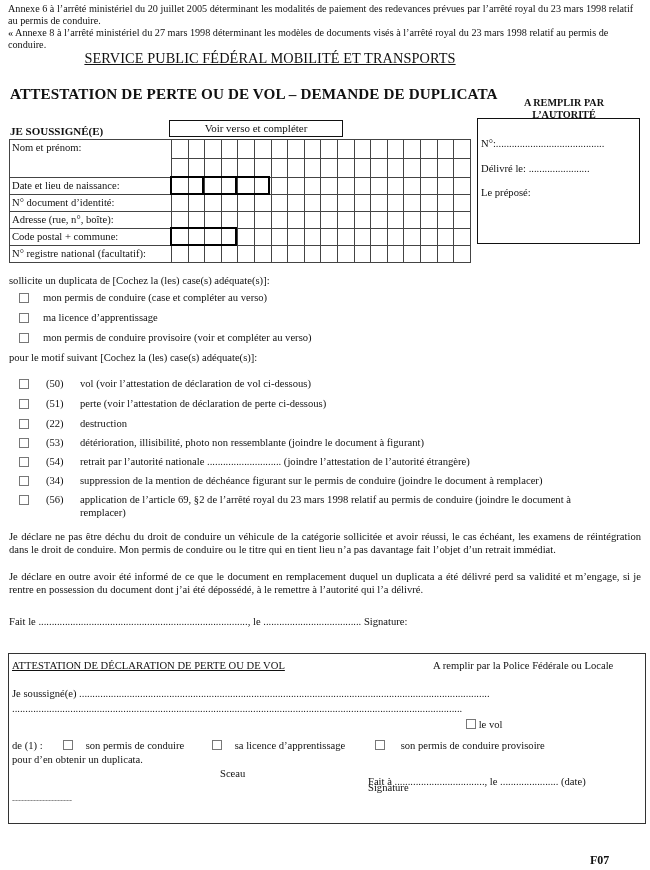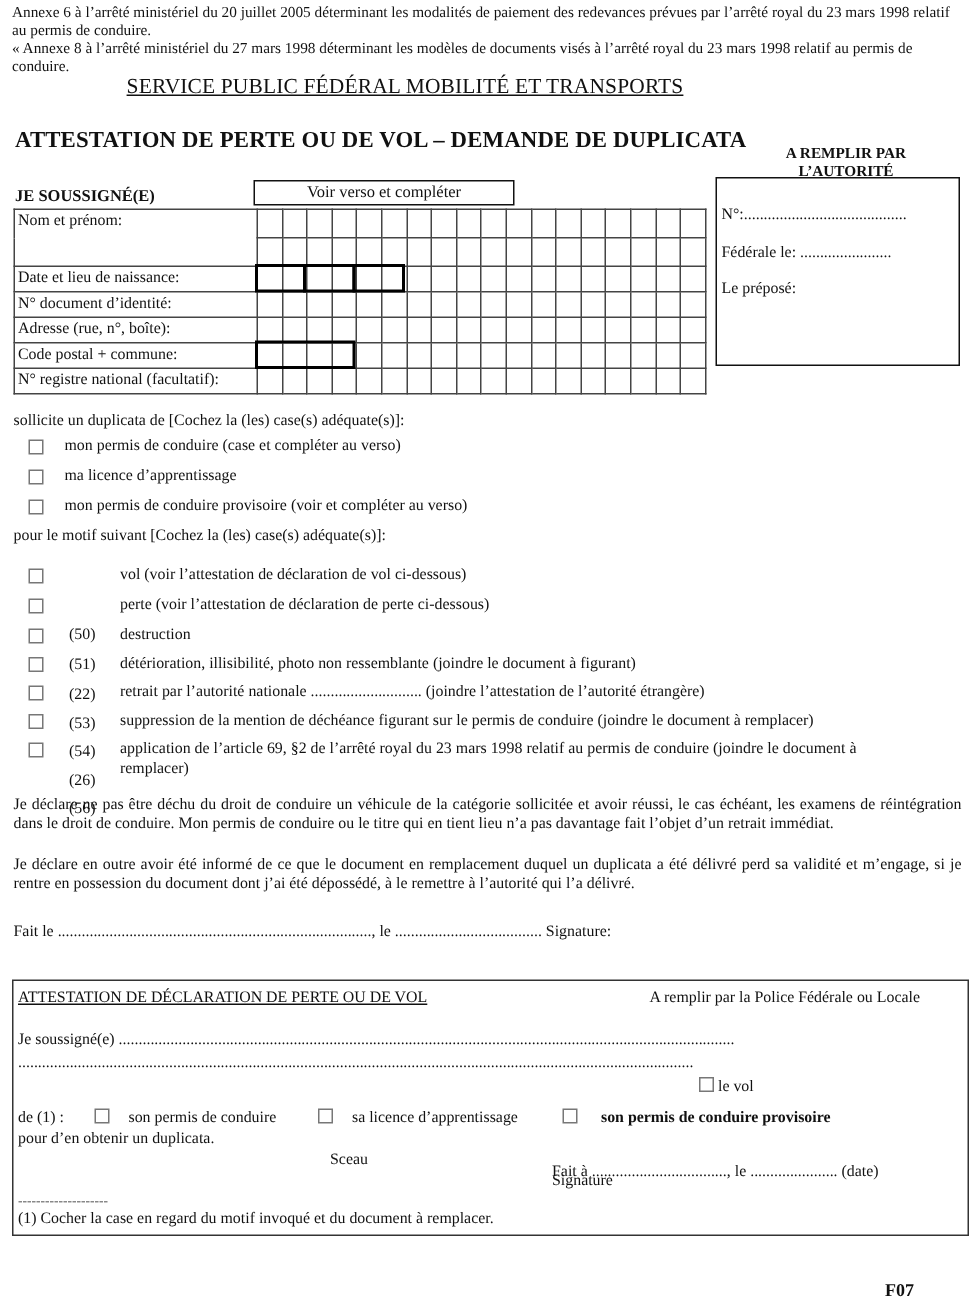--- a/index.html
+++ b/index.html
@@ -26,21 +26,21 @@
     .grid td.cell { width: 15.6px; }
     .thick { position: absolute; border: 2px solid #000; box-sizing: border-box; }
 
     .cb {
       display: inline-block; width: 8px; height: 8px; border: 1px solid #777;
       vertical-align: -1px; background: #fff;
     }
     .row { position: absolute; font-size: 10.6px; white-space: nowrap; line-height: 13px; }
     .row .cb { position: absolute; left: 0; top: 2px; }
     .row .lbl { position: absolute; left: 24px; top: 0; }
-    .row .code { position: absolute; left: 27px; top: 0; margin-top: 40px; }
+    .row .code { position: absolute; left: 27px; top: 0; }
     .row .desc { position: absolute; left: 61px; top: 0; }
 
     .para { left: 9px; width: 632px; white-space: normal; font-size: 10.6px; line-height: 13.3px; text-align: justify; }
 
     .police-box { position: absolute; left: 8px; top: 653px; width: 636px; height: 169px; border: 1px solid #333; }
     .police-box .pt { position: absolute; white-space: nowrap; font-size: 10.6px; line-height: 13px; }
     .police-title { text-decoration: underline; }
     .f07 { left: 590px; top: 853px; font-size: 12px; font-weight: bold; }
   </style>
 </head>
@@ -51,21 +51,21 @@
 <div class="abs service">SERVICE PUBLIC FÉDÉRAL MOBILITÉ ET TRANSPORTS</div>
 
 <div class="abs main-title">ATTESTATION DE PERTE OU DE VOL – DEMANDE DE DUPLICATA</div>
 
 <div class="abs autorite-head">
   <div>A REMPLIR PAR</div>
   <div>L’AUTORITÉ</div>
 </div>
 <div class="abs autorite-box">
   <div class="line" style="top:19px;">N°:.........................................</div>
-  <div class="line" style="top:44px;">Fédérale le: .......................</div>
+  <div class="line" style="top:44px;">Délivré le: .......................</div>
   <div class="line" style="top:68px;">Le préposé:</div>
 </div>
 
 <div class="abs je-souss">JE SOUSSIGNÉ(E)</div>
 <div class="abs voir-box">Voir verso et compléter</div>
 
 <table class="grid">
   <tbody id="grid-body">
       <tr>
         <td class="label" rowspan="2">Nom et prénom:</td>
@@ -256,21 +256,21 @@
   <span class="code">(53)</span>
   <span class="desc">détérioration, illisibilité, photo non ressemblante (joindre le document à figurant)</span>
 </div>
 <div class="row" style="left:19px; top:455px;">
   <span class="cb"></span>
   <span class="code">(54)</span>
   <span class="desc">retrait par l’autorité nationale ............................ (joindre l’attestation de l’autorité étrangère)</span>
 </div>
 <div class="row" style="left:19px; top:474px;">
   <span class="cb"></span>
-  <span class="code">(26)</span>
+  <span class="code">(34)</span>
   <span class="desc">suppression de la mention de déchéance figurant sur le permis de conduire (joindre le document à remplacer)</span>
 </div>
 <div class="row" style="left:19px; top:493px;">
   <span class="cb"></span>
   <span class="code">(56)</span>
   <span class="desc">application de l’article 69, §2  de l’arrêté royal du 23 mars 1998 relatif au permis de conduire (joindre le document à</span>
   <span class="desc" style="top:13px;">remplacer)</span>
 </div>
 
 <div class="abs para" style="top:530px;">Je déclare ne pas être déchu du droit de conduire un véhicule de la catégorie sollicitée et avoir réussi, le cas échéant, les examens de réintégration dans le droit de conduire. Mon permis de conduire ou le titre qui en tient lieu n’a pas davantage fait l’objet d’un retrait immédiat.</div>
@@ -291,23 +291,22 @@
   <div class="pt" style="left:54px; top:85px;">
     <span class="cb"></span>
     <span style="margin-left:10px;">son permis de conduire</span>
   </div>
   <div class="pt" style="left:203px; top:85px;">
     <span class="cb"></span>
     <span style="margin-left:10px;">sa licence d’apprentissage</span>
   </div>
   <div class="pt" style="left:366px; top:85px;">
     <span class="cb"></span>
-    <span style="margin-left:13px;font-weight:bold;">son permis de conduire provisoire</span>
+    <span style="margin-left:13px;">son permis de conduire provisoire</span>
   </div>
   <div class="pt" style="left:3px; top:99px;">pour d’en obtenir un duplicata.</div>
   <div class="pt" style="left:211px; top:113px;">Sceau</div>
   <div class="pt" style="left:359px; top:121px;">Fait à .................................., le ...................... (date)</div>
   <div class="pt" style="left:359px; top:127px;">Signature</div>
   <div class="pt" style="left:3px; top:140px; font-size:9px; color:#555;">--------------------</div>
-  <div class="pt" style="left:3px; top:152px;">(1) Cocher la case en regard du motif invoqué et du document à remplacer.</div>
 </div>
 
 <div class="abs f07">F07</div>
 
 </body></html>

